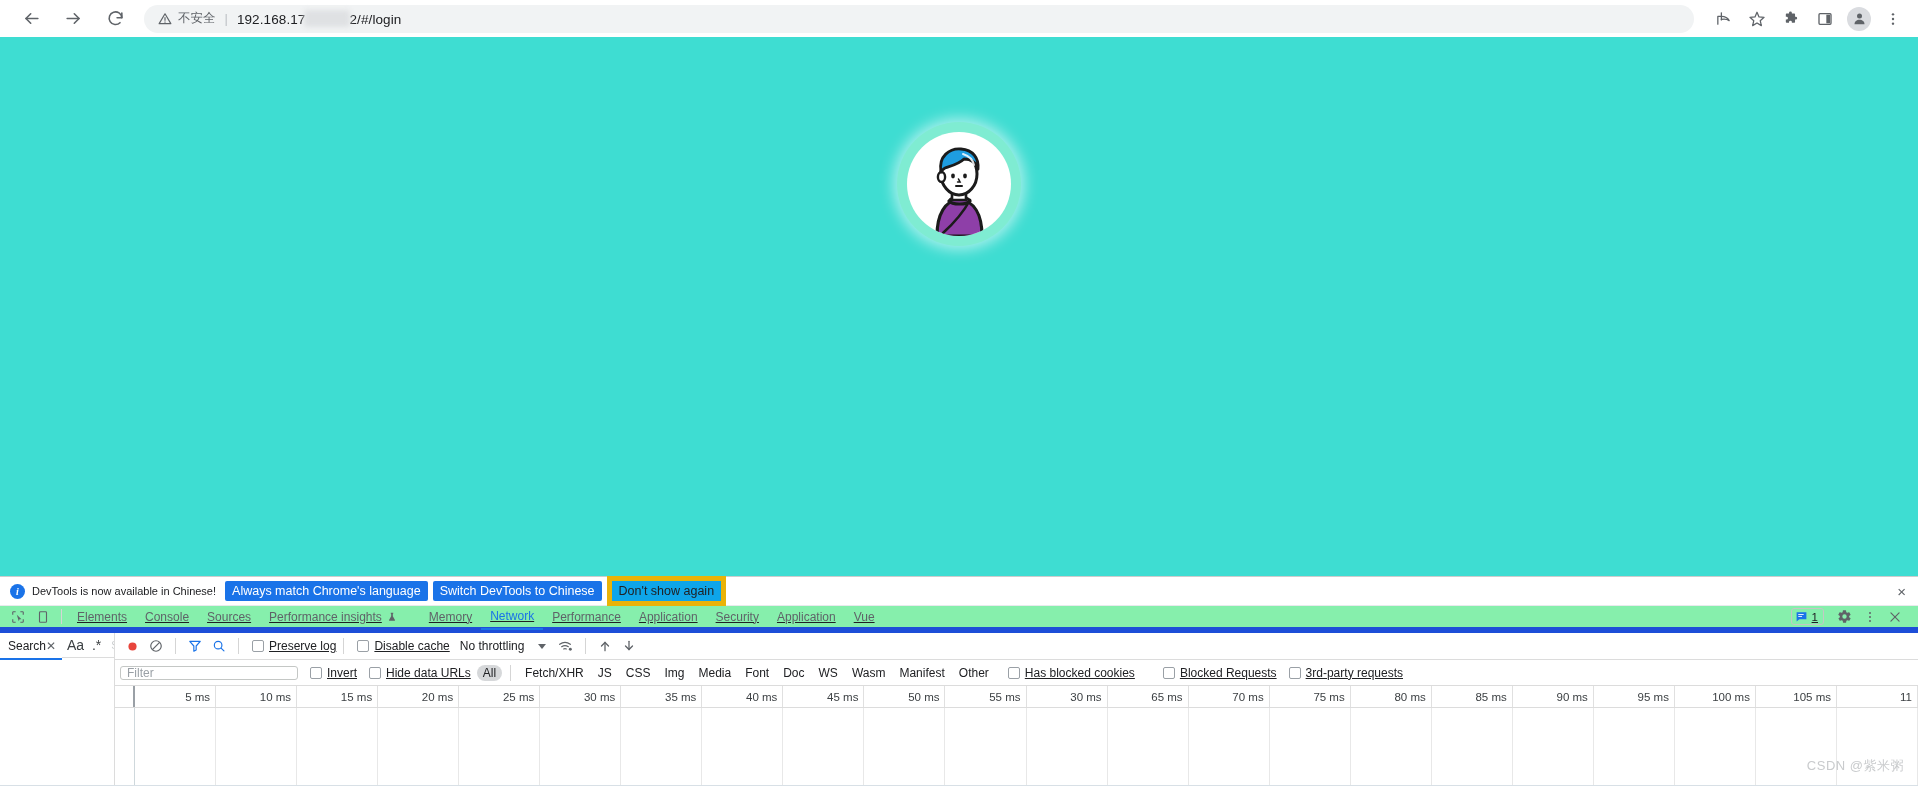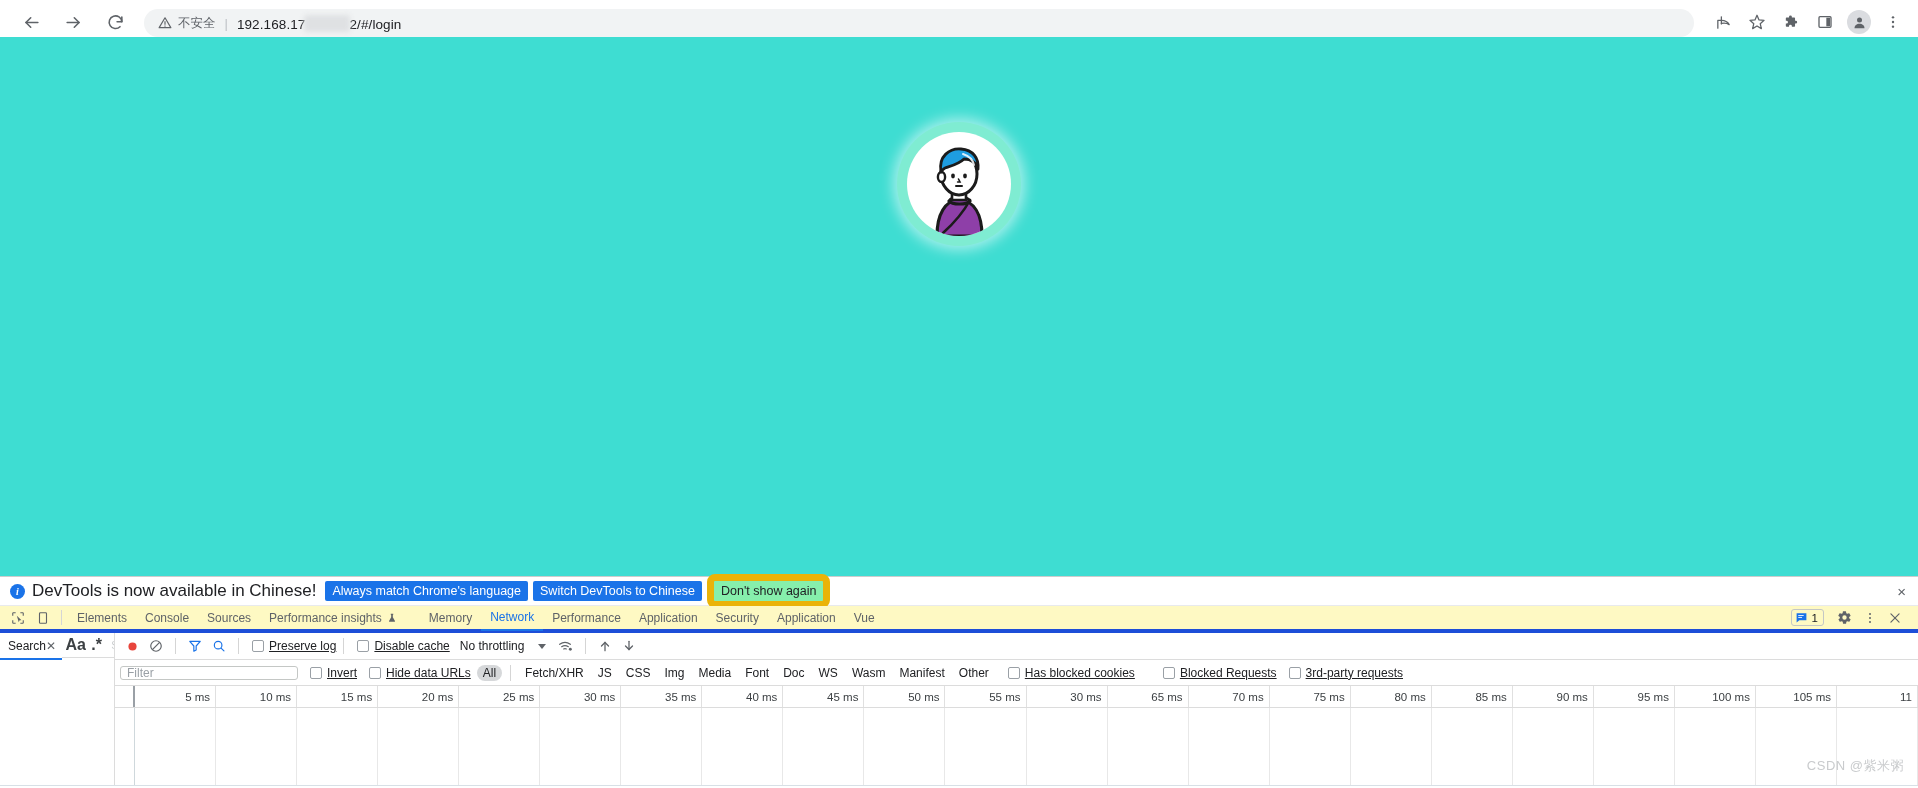--- a/index.html
+++ b/index.html
@@ -8,21 +8,21 @@
     font-family: "Liberation Sans", sans-serif;
     overflow: hidden;
     background: #ffffff;
   }
 
   
   .browser-toolbar {
     height: 37px;
     background: #ffffff;
     display: flex;
-    align-items: flex-end;
+    align-items: center;
     padding: 0 10px;
     position: relative;
   }
   .nav-btn {
     width: 30px; height: 30px;
     display: flex; align-items: center; justify-content: center;
     border-radius: 50%;
     color: #5f6368;
     flex: 0 0 auto;
   }
@@ -195,48 +195,49 @@
   }
   .dt-banner-info {
     width: 15px; height: 15px; border-radius: 50%;
     background: #1a73e8; color: #fff;
     font-size: 10px; font-weight: bold;
     display: flex; align-items: center; justify-content: center;
     margin-right: 7px;
     font-style: italic;
     font-family: "Liberation Serif", serif;
   }
-  .dt-banner-text { font-size: 17px; color: #202124; margin-right: 9px; }
+  .dt-banner-text { font-size: 11px; color: #202124; margin-right: 9px; }
   .btn-blue {
     background: #1a73e8; color: #fff;
     font-size: 12.5px; padding: 3px 7px;
     border: none; border-radius: 2px;
     margin-right: 5px;
     font-family: "Liberation Sans", sans-serif;
   }
   .btn-plain {
-    background: #86efac; color: #202124;
+    background: #0ea5e9; color: #202124;
     font-size: 12.5px; padding: 3px 7px;
-    border: 7px solid #eab308; border-radius: 8px;
+    border: 5px solid #eab308; border-radius: 0;
     font-family: "Liberation Sans", sans-serif;
   }
   .banner-close {
     position: absolute; right: 12px; top: 50%;
     transform: translateY(-50%);
     color: #5f6368; font-size: 15px; line-height: 1;
   }
 
   .dt-tabbar {
     height: 27px;
     display: flex;
     align-items: center;
-    border-bottom: 4px solid #1d4ed8;
+    border-bottom: 6px solid #1d4ed8;
     padding: 0 5px;
     position: relative;
-    background: #fef9c3;
+    background: #86efac;
+    text-decoration: underline;
   }
   .dt-toolicon {
     width: 25px; height: 25px;
     display: flex; align-items: center; justify-content: center;
     color: #5f6368;
   }
   .dt-divider {
     width: 1px; height: 15px; background: #d5d5d5; margin: 0 6px;
   }
   .dt-tab {
@@ -291,23 +292,23 @@
   .search-head .sp { flex: 1; }
   .search-opts {
     height: 25px;
     display: flex; align-items: center;
     gap: 2px;
     padding: 0 4px;
     border-bottom: 1px solid #dcdcdc;
     overflow: hidden;
   }
   .sopt {
-    font-size: 16px;
+    font-size: 14px;
     color: #3c4043;
-    font-weight: bold;
+    font-weight: normal;
     width: 19px; height: 19px;
     display: flex; align-items: center; justify-content: center;
     flex: 0 0 auto;
   }
   .sopt.dim { color: #c9ccce; font-weight: normal; font-size: 10.5px; }
   .search-body { flex: 1; background: #fff; }
 
   .dt-net { flex: 1 1 auto; display: flex; flex-direction: column; min-width: 0; }
   .net-toolbar {
     height: 27px;

